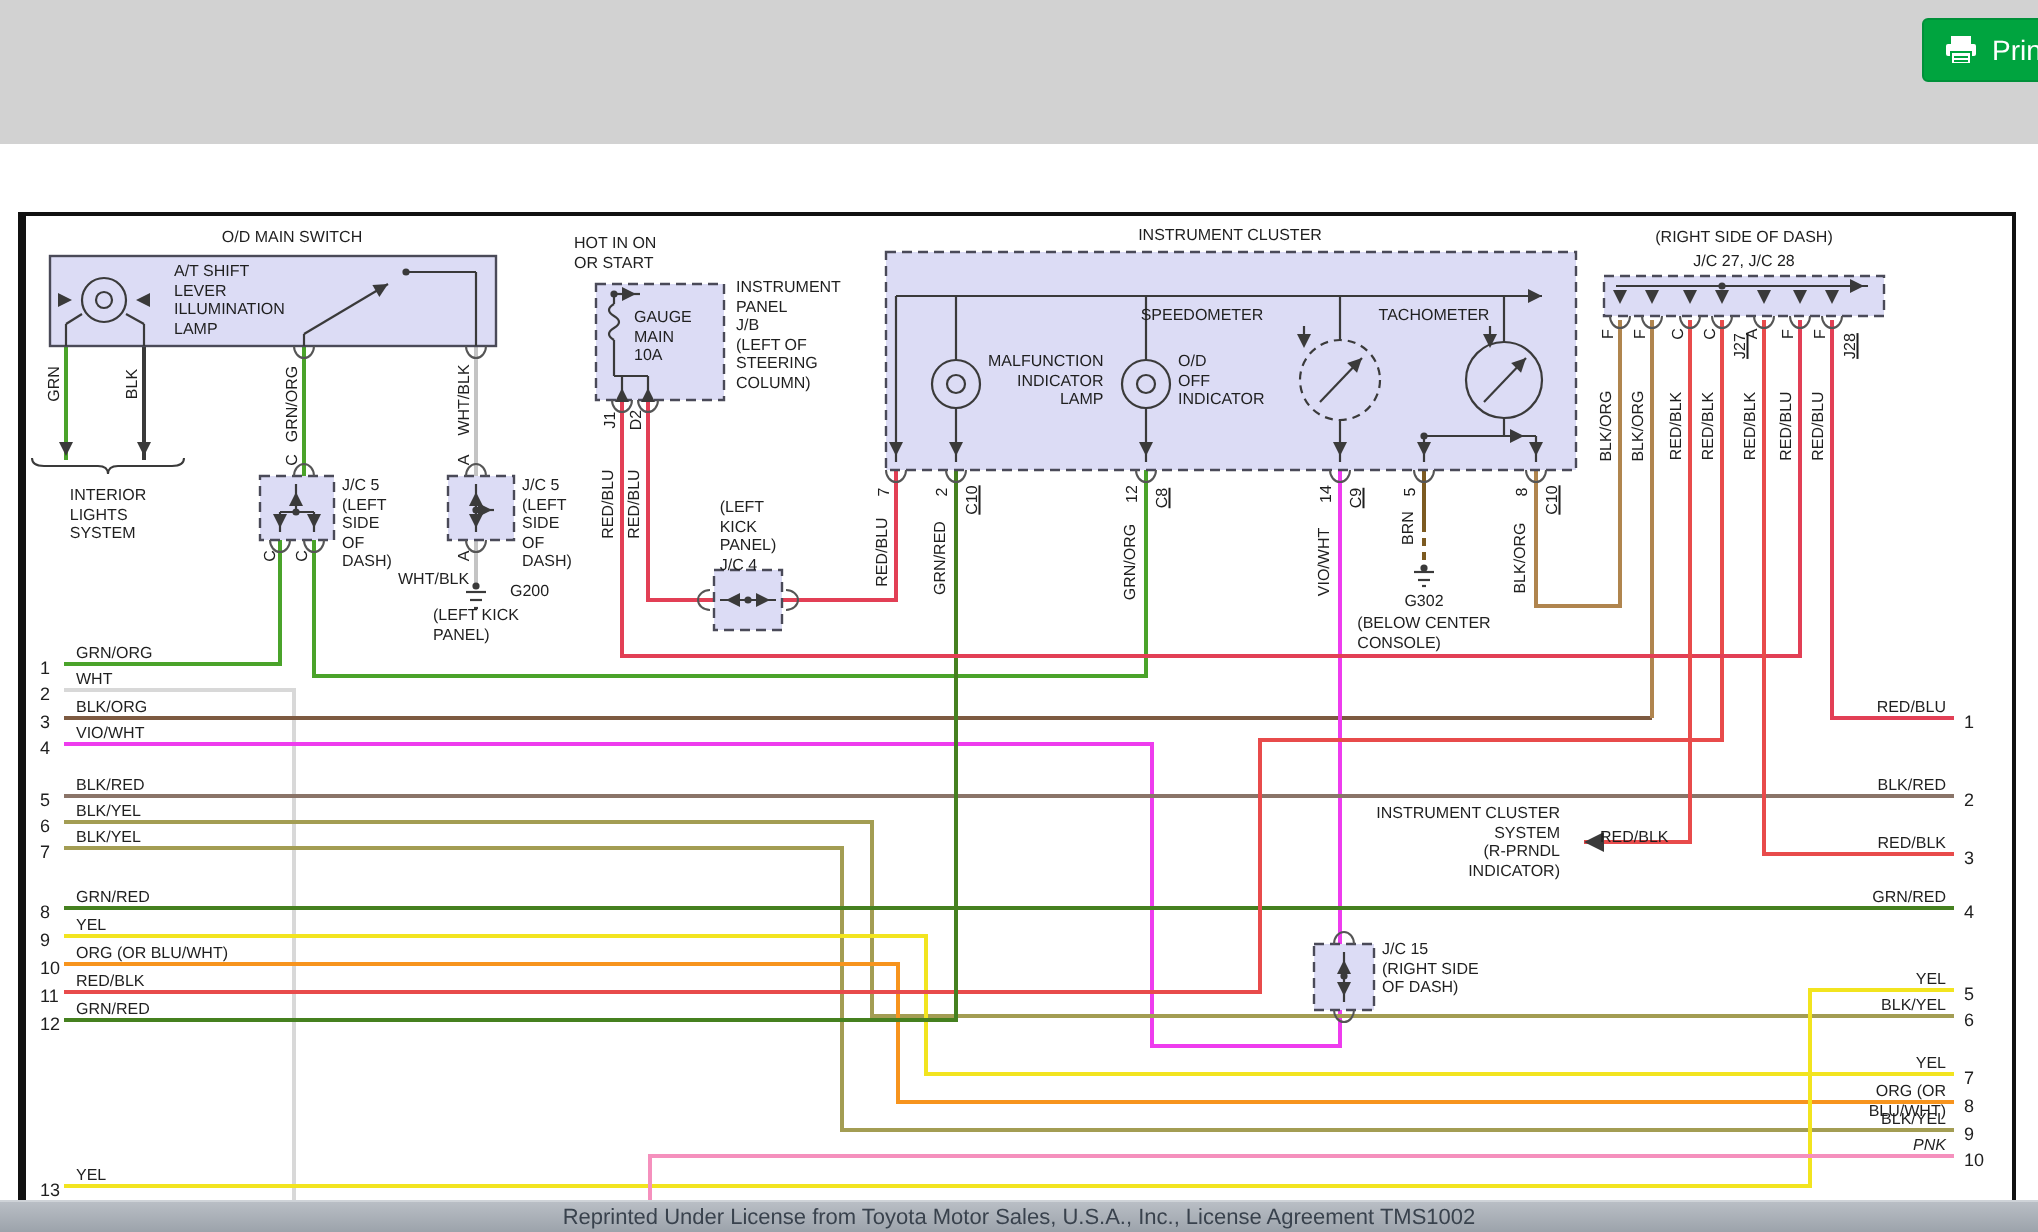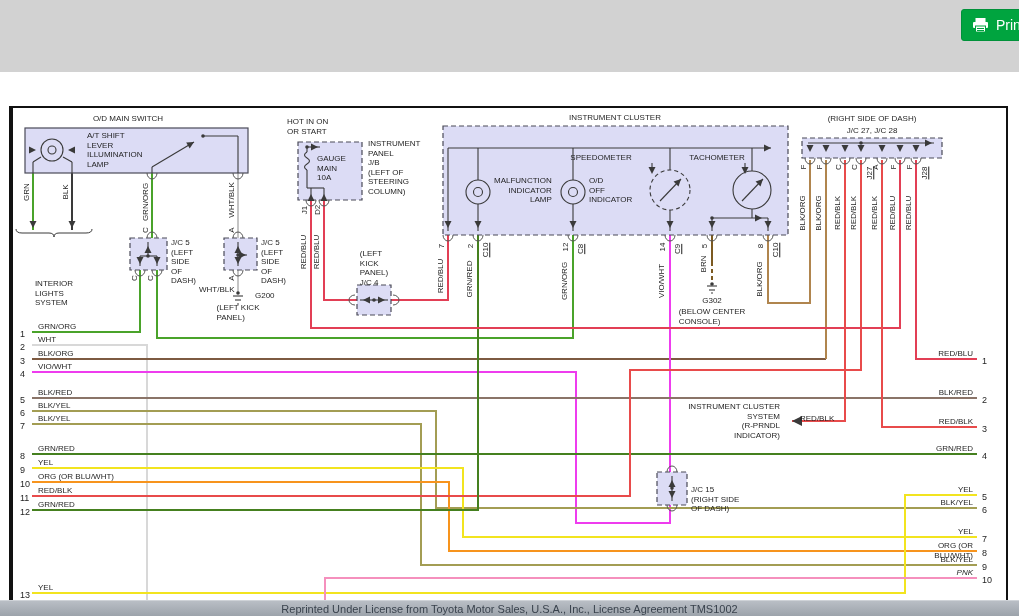--- a/index.html
+++ b/index.html
@@ -206,21 +206,21 @@
       <path d="M667,505 A5,6 0 0 0 677,505" fill="none" stroke="#555" stroke-width="1"></path>
       <path d="M147,238 A5,6 0 0 1 157,238" fill="none" stroke="#555" stroke-width="1"></path>
       <path d="M233,238 A5,6 0 0 1 243,238" fill="none" stroke="#555" stroke-width="1"></path>
       <path d="M667,472 A5,6 0 0 1 677,472" fill="none" stroke="#555" stroke-width="1"></path>
       <path d="M355,295 A6,5 0 0 0 355,305" fill="none" stroke="#555" stroke-width="1"></path>
       <path d="M393,295 A6,5 0 0 1 393,305" fill="none" stroke="#555" stroke-width="1"></path>
       <path d="M16,229 Q16,233 22,233 L49,233 Q54,233 54,237 Q54,233 59,233 L86,233 Q92,233 92,229" fill="none" stroke="#3a3a3a" stroke-width="1"></path>
       <path d="M307,152 q-5,3 0,6 q5,3 0,6 q-5,3 0,6" fill="none" stroke="#3a3a3a" stroke-width="1.1"></path>
     </svg>
   <div id="labels-layer">
-      <div class="dlabel" style="left: 128px; top: 42px; transform: translateX(-50%);">O/D MAIN SWITCH</div>
+      <div class="dlabel" style="left: 146px; top: 42px; transform: translateX(-50%);">O/D MAIN SWITCH</div>
       <div class="dlabel" style="left: 87px; top: 59px;">A/T SHIFT
 LEVER
 ILLUMINATION
 LAMP</div>
       <div class="dlabel" style="left: 287px; top: 45px;">HOT IN ON
 OR START</div>
       <div class="dlabel" style="left: 368px; top: 67px;">INSTRUMENT
 PANEL
 J/B
 (LEFT OF
@@ -233,21 +233,21 @@
       <div class="dlabel" style="left: 872px; top: 42px; transform: translateX(-50%);">(RIGHT SIDE OF DASH)</div>
       <div class="dlabel" style="left: 872px; top: 54px; transform: translateX(-50%);">J/C 27, J/C 28</div>
       <div class="dlabel" style="left: 494px; top: 104px; text-align: right;">MALFUNCTION
 INDICATOR
 LAMP</div>
       <div class="dlabel" style="left: 589px; top: 104px;">O/D
 OFF
 INDICATOR</div>
       <div class="dlabel" style="left: 601px; top: 81px; transform: translateX(-50%);">SPEEDOMETER</div>
       <div class="dlabel" style="left: 717px; top: 81px; transform: translateX(-50%);">TACHOMETER</div>
-      <div class="dlabel" style="left: 54px; top: 171px; transform: translateX(-50%); margin-top: 36px;">INTERIOR
+      <div class="dlabel" style="left: 54px; top: 171px; transform: translateX(-50%);">INTERIOR
 LIGHTS
 SYSTEM</div>
       <div class="dlabel" style="left: 171px; top: 166px;">J/C 5
 (LEFT
 SIDE
 OF
 DASH)</div>
       <div class="dlabel" style="left: 261px; top: 166px;">J/C 5
 (LEFT
 SIDE
@@ -262,21 +262,21 @@
 PANEL)
 J/C 4</div>
       <div class="dlabel" style="left: 712px; top: 224px; transform: translateX(-50%);">G302</div>
       <div class="dlabel" style="left: 712px; top: 235px; transform: translateX(-50%);">(BELOW CENTER
 CONSOLE)</div>
       <div class="dlabel" style="left: 780px; top: 330px; transform: translateX(-100%); text-align: right;">INSTRUMENT CLUSTER
 SYSTEM
 (R-PRNDL
 INDICATOR)</div>
       <div class="dlabel" style="left: 800px; top: 342px;">RED/BLK</div>
-      <div class="dlabel" style="left: 691px; top: 398px; margin-top: 15px;">J/C 15
+      <div class="dlabel" style="left: 691px; top: 398px;">J/C 15
 (RIGHT SIDE
 OF DASH)</div>
       <div class="dlabel rot" style="left: 27px; top: 120px;">GRN</div>
       <div class="dlabel rot" style="left: 66px; top: 120px;">BLK</div>
       <div class="dlabel rot" style="left: 146px; top: 130px;">GRN/ORG</div>
       <div class="dlabel rot" style="left: 146px; top: 158px;">C</div>
       <div class="dlabel rot" style="left: 232px; top: 128px;">WHT/BLK</div>
       <div class="dlabel rot" style="left: 232px; top: 158px;">A</div>
       <div class="dlabel rot" style="left: 135px; top: 206px;">C</div>
       <div class="dlabel rot" style="left: 151px; top: 206px;">C</div>

